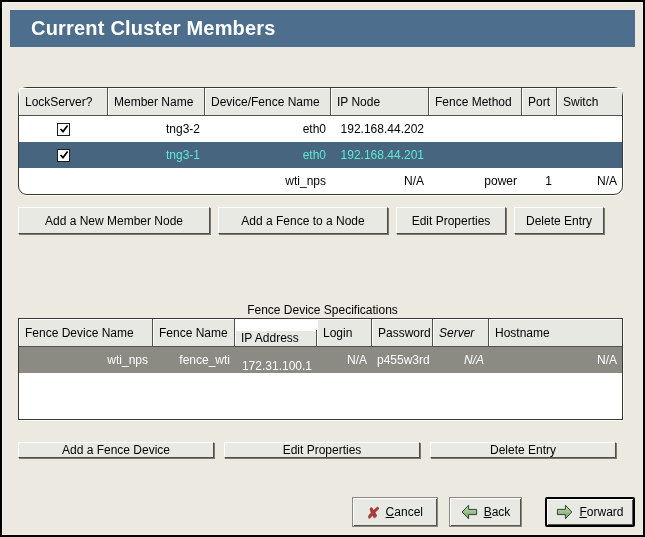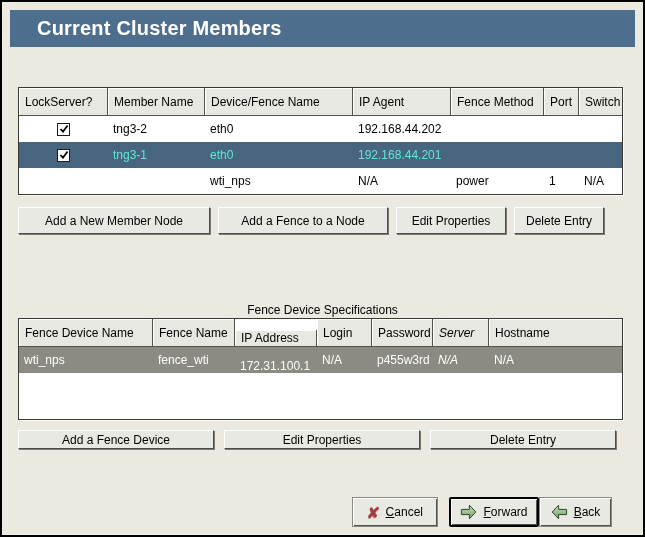--- a/index.html
+++ b/index.html
@@ -11,71 +11,71 @@
     background:#ece9e0;
     box-shadow:inset 0 0 0 1px #f2efe6;
     font-family:"Liberation Sans",sans-serif;
     font-size:12px;color:#000;
     overflow:hidden;
   }
   .titlebar{
     position:absolute;left:8px;top:8px;width:625px;height:37px;
     background:#4d6f8d;
     display:flex;align-items:center;
-    padding-left:27px;
+    padding-left:21px;
     color:#fff;font-size:20px;font-weight:bold;
     letter-spacing:0.2px;
   }
   .section-label{
     position:absolute;left:0;width:100%;
     text-align:center;
   }
   .lbl-members{top:63px;}
   .lbl-fence{top:301px;}
 
   .ctable{
     position:absolute;left:16px;width:605px;
     background:#fff;
     border:1px solid #3a3833;
     box-shadow:1px 1px 0 #fbfaf4;
   }
-  .t-members{top:85px;height:108px;}
+  .t-members{top:85px;height:108px;border-radius:9px;}
   .t-fence{top:316px;height:102px;}
   .thead{display:flex;height:28px;}
   .th{
     background:#e8e8e3;
     border-right:1px solid #54524c;
     border-bottom:1px solid #54524c;
     box-shadow:inset 1px 1px 0 #fff;
     display:flex;align-items:center;
     padding:0 6px;white-space:nowrap;overflow:hidden;
   }
   .th:last-child{border-right:none;flex:1;}
   .tr{display:flex;height:26px;align-items:center;}
   .tr.sel-active{background:#47657f;color:#5eead4;}
   .tr.sel-inactive{background:#8b8b84;color:#fff;}
-  .td{padding:0 5px;white-space:nowrap;overflow:hidden;}
+  .td{padding:0 5px;white-space:nowrap;overflow:hidden;text-align:right;}
   .td.center{display:flex;justify-content:center;padding:0;}
   
-  .c1-0{width:89px;} .c1-1{width:97px;} .c1-2{width:148px;}
+  .c1-0{width:89px;} .c1-1{width:97px;} .c1-2{width:126px;}
   .c1-3{width:98px;} .c1-4{width:93px;} .c1-5{width:35px;} .c1-6{flex:1;}
   
   .c2-0{width:134px;} .c2-1{width:82px;} .c2-2{width:82px;margin-top:11px;}
   .c2-3{width:55px;} .c2-4{width:61px;} .c2-5{width:56px;font-style:italic;} .c2-6{flex:1;}
 
   .checkbox{
     width:13px;height:13px;background:#fff;
     border:1px solid #1c1c1c;
     display:flex;align-items:center;justify-content:center;
   }
   .checkbox svg{display:block;}
 
   .btnrow{position:absolute;left:16px;display:flex;}
   .row-members{top:205px;height:27px;gap:8px;}
-  .row-fence{top:428px;height:19px;gap:10px;}
+  .row-fence{top:428px;height:28px;gap:10px;align-items:flex-end;}
   .push-btn{
     background:#e9e9e4;
     border-top:1px solid #fff;border-left:1px solid #fff;
     border-right:1px solid #504e49;border-bottom:1px solid #504e49;
     box-shadow:1px 1px 0 #7b7973;
     display:flex;align-items:center;justify-content:center;
     cursor:default;white-space:nowrap;
   }
   .bw-0{width:192px;} .bw-1{width:170px;} .bw-2{width:110px;} .bw-3{width:90px;}
   .fw-0{width:196px;} .fw-1{width:196px;} .fw-2{width:186px;}
@@ -114,21 +114,21 @@
   <div class="titlebar">
     <span>Current Cluster Members</span>
   </div>
 
 
   <div class="ctable t-members">
     <div class="thead">
       <div class="th c1-0">LockServer?</div>
       <div class="th c1-1">Member Name</div>
       <div class="th c1-2">Device/Fence Name</div>
-      <div class="th c1-3">IP Agent</div>
+      <div class="th c1-3">IP Node</div>
       <div class="th c1-4">Fence Method</div>
       <div class="th c1-5">Port</div>
       <div class="th c1-6">Switch</div>
     </div>
 
     <div class="tr">
       <div class="td c1-0 center">
         <span class="checkbox">
           <svg class="check-glyph" width="10" height="10" viewBox="0 0 10 10">
               <path d="M1.5 5 L4 7.6 L8.6 1.6" stroke="#000" fill="none" stroke-width="1.7"></path>
@@ -218,40 +218,40 @@
       </div>
     <div class="push-btn fw-2">
         <span>Delete Entry</span>
       </div>
   </div>
 
   <div class="footer">
     <div class="foot-btn foot-cancel">
       <span class="x-icon">✘</span>
       <span><span class="mn">C</span><span>ancel</span></span>
+    </div>
+    <div class="foot-btn foot-back">
+      <svg class="arrow-svg" width="17" height="16" viewBox="0 0 17 16">
+        <defs>
+            <linearGradient id="ga" x1="0" y1="0" x2="0" y2="1">
+              <stop offset="0" stop-color="#cde2bc"></stop>
+              <stop offset="1" stop-color="#6f9a62"></stop>
+            </linearGradient>
+          </defs>
+        <path d="M7.6 1.2 L1.2 8 L7.6 14.8 L7.6 10.6 L15.6 10.6 L15.6 5.4 L7.6 5.4 Z" fill="url(#ga)" stroke="#2c482c" stroke-width="1"></path>
+      </svg>
+      <span><span class="mn">B</span><span>ack</span></span>
     </div>
     <div class="foot-btn foot-forward">
       <svg class="arrow-svg" width="17" height="16" viewBox="0 0 17 16">
         <defs>
             <linearGradient id="gb" x1="0" y1="0" x2="0" y2="1">
               <stop offset="0" stop-color="#cde2bc"></stop>
               <stop offset="1" stop-color="#6f9a62"></stop>
             </linearGradient>
           </defs>
         <path d="M9.4 1.2 L15.8 8 L9.4 14.8 L9.4 10.6 L1.4 10.6 L1.4 5.4 L9.4 5.4 Z" fill="url(#gb)" stroke="#2c482c" stroke-width="1"></path>
       </svg>
       <span><span class="mn">F</span><span>orward</span></span>
     </div>
-    <div class="foot-btn foot-back">
-      <svg class="arrow-svg" width="17" height="16" viewBox="0 0 17 16">
-        <defs>
-            <linearGradient id="ga" x1="0" y1="0" x2="0" y2="1">
-              <stop offset="0" stop-color="#cde2bc"></stop>
-              <stop offset="1" stop-color="#6f9a62"></stop>
-            </linearGradient>
-          </defs>
-        <path d="M7.6 1.2 L1.2 8 L7.6 14.8 L7.6 10.6 L15.6 10.6 L15.6 5.4 L7.6 5.4 Z" fill="url(#ga)" stroke="#2c482c" stroke-width="1"></path>
-      </svg>
-      <span><span class="mn">B</span><span>ack</span></span>
-    </div>
   </div>
 
 </div>
 
 </body></html>

